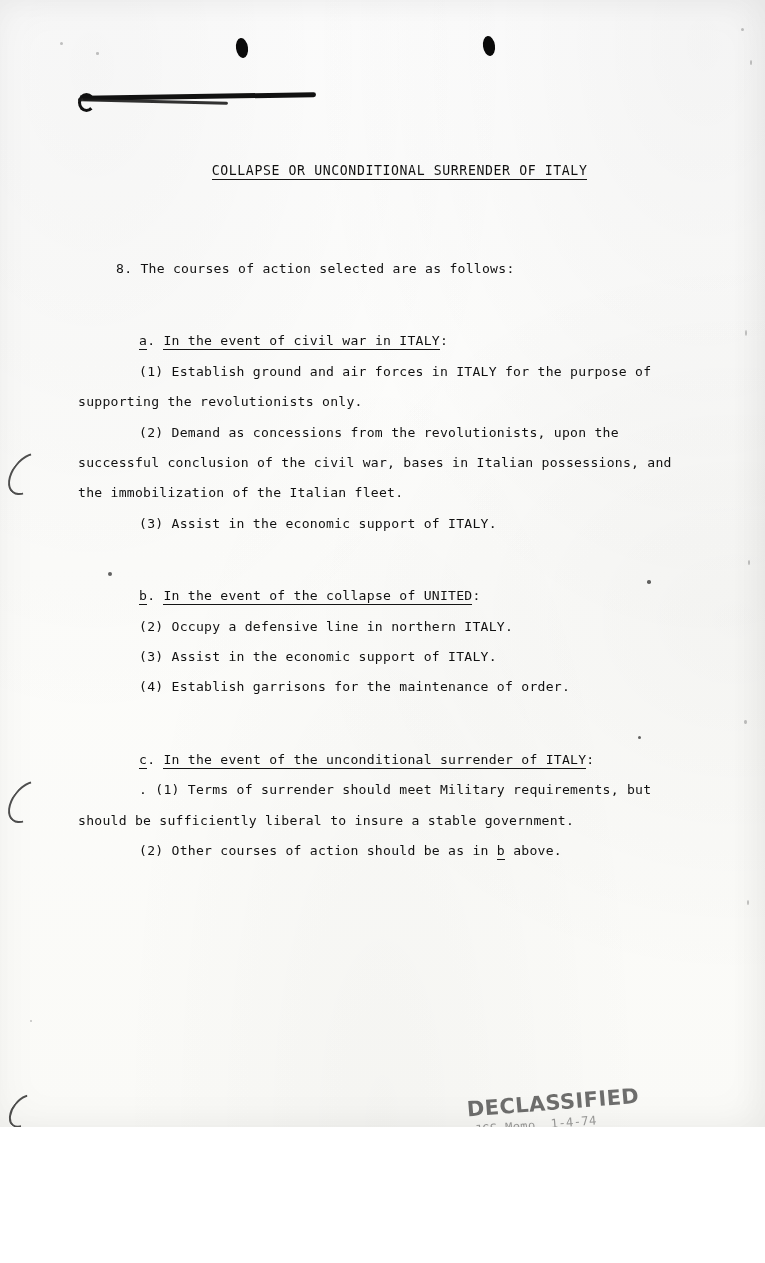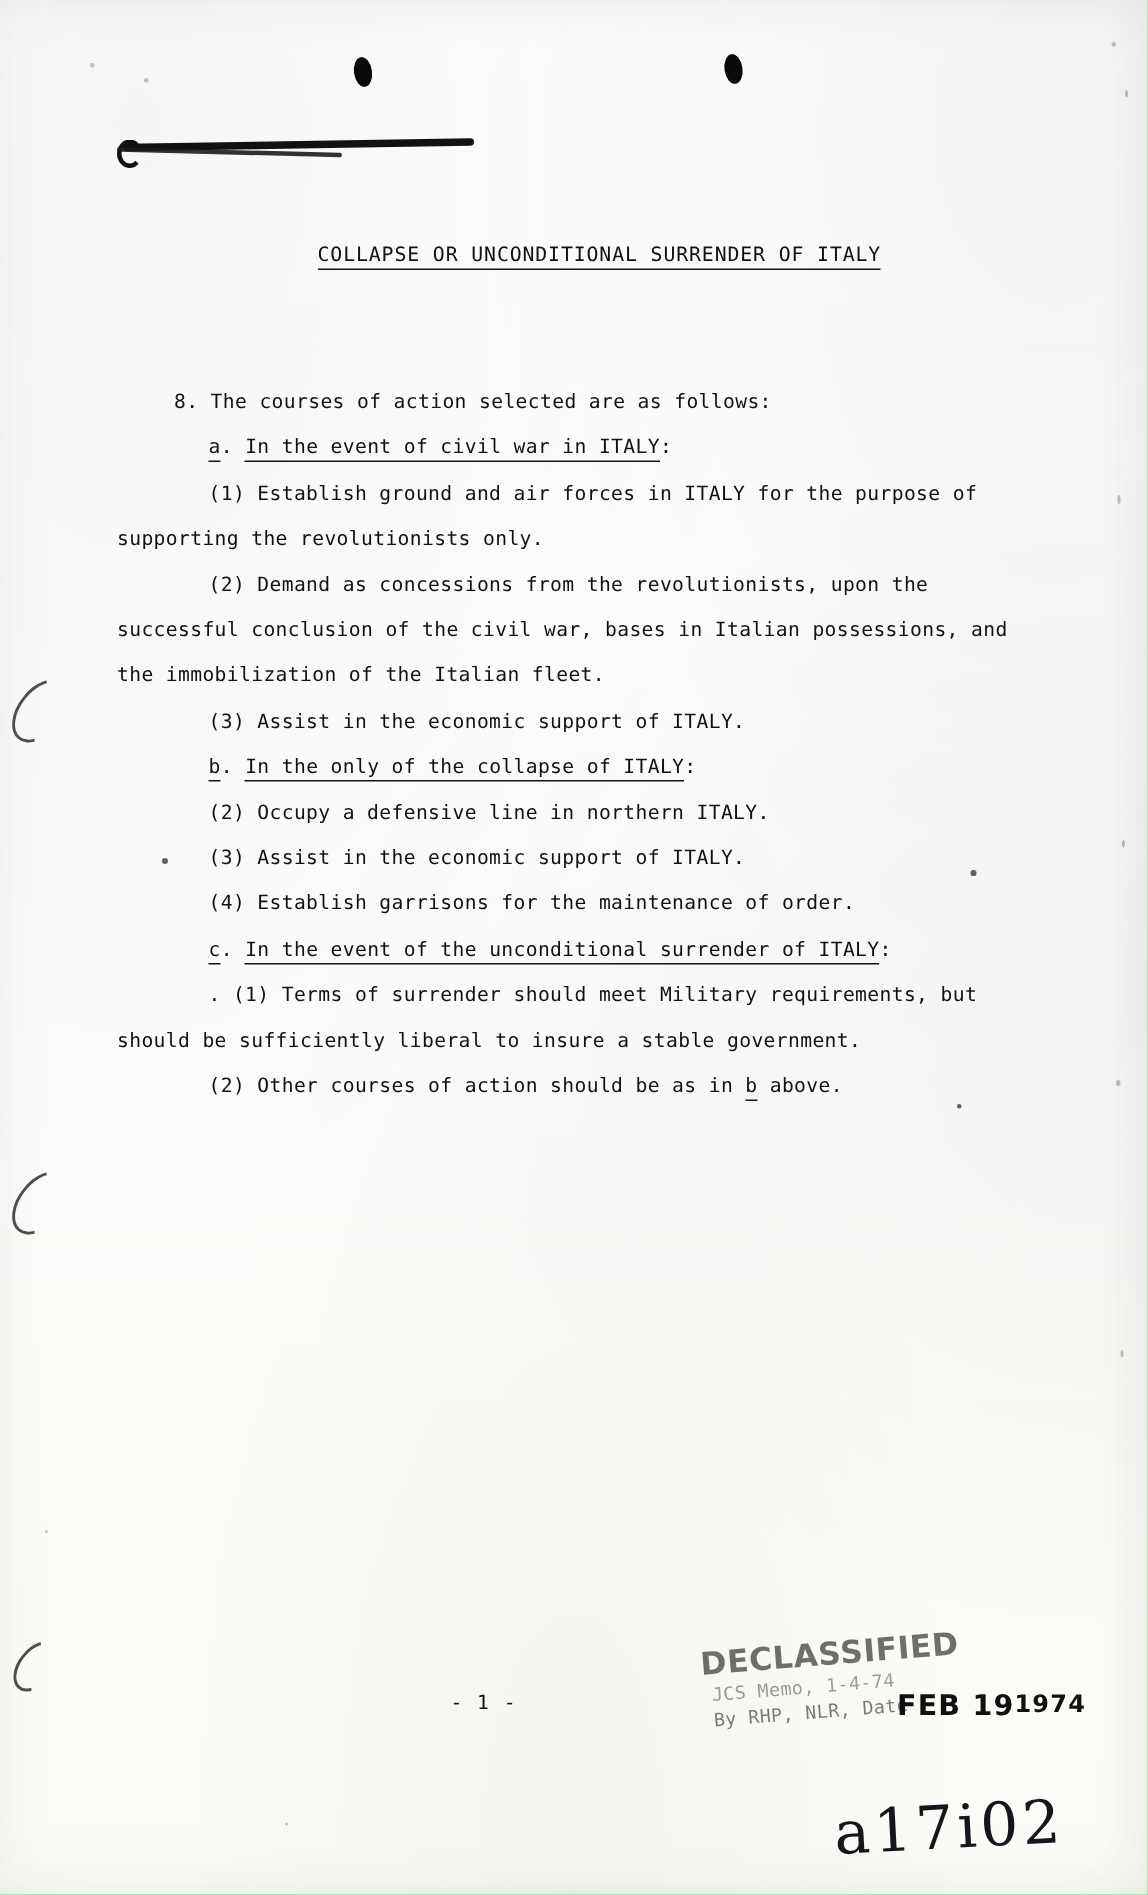--- a/index.html
+++ b/index.html
@@ -4,23 +4,23 @@
 <style>
   html, body {
     margin: 0;
     padding: 0;
     background: #ffffff;
   }
 
   .page {
     position: relative;
     width: 765px;
-    height: 1263px;
+    height: 1127px;
     margin: 0 auto;
-    background: #22c55e;
+    background: #d946ef;
     overflow: hidden;
     font-family: "DejaVu Sans Mono", "Liberation Mono", monospace;
     color: #111111;
   }
 
   
   .paper-tone {
     position: absolute;
     inset: 0;
     background:
@@ -121,21 +121,21 @@
     width: 608px;
     font-size: 13.1px;
     line-height: 30.4px;
     letter-spacing: 0.25px;
   }
 
   .para { margin: 0 0 0 0; white-space: pre-wrap; }
   .para.gap-top { margin-top: 16px; }
 
   .ind-num  { text-indent: 38px; }
-  .ind-let  { padding-left: 61px; text-indent: 0; }
+  .ind-let  { padding-left: 61px; text-indent: 0; margin-top: 42px; }
   .ind-sub  { text-indent: 61px; }
 
   .ul { border-bottom: 1.2px solid #151515; padding-bottom: 1px; }
   .ul-letter { border-bottom: 1.2px solid #151515; padding-bottom: 1px; }
 
   .stray-dot {
     position: absolute;
     background: #2d2d2d;
     border-radius: 50%;
     opacity: 0.75;
@@ -261,21 +261,21 @@
     <p class="para ind-num gap-top">8. The courses of action selected are as follows:</p>
 
     <p class="para ind-let"><span class="ul-letter">a</span>. <span class="ul">In the event of civil war in ITALY</span><span>:</span></p>
 
     <p class="para ind-sub">(1) Establish ground and air forces in ITALY for the purpose of supporting the revolutionists only.</p>
 
     <p class="para ind-sub">(2) Demand as concessions from the revolutionists, upon the successful conclusion of the civil war, bases in Italian possessions, and the immobilization of the Italian fleet.</p>
 
     <p class="para ind-sub">(3) Assist in the economic support of ITALY.</p>
 
-    <p class="para ind-let"><span class="ul-letter">b</span>. <span class="ul">In the only of the collapse of ITALY</span><span>:</span></p>
+    <p class="para ind-let"><span class="ul-letter">b</span>. <span class="ul">In the event of the collapse of UNITED</span><span>:</span></p>
 
     <p class="para ind-sub">(2) Occupy a defensive line in northern ITALY.</p>
 
 
     <p class="para ind-sub">(3) Assist in the economic support of ITALY.</p>
 
     <p class="para ind-sub">(4) Establish garrisons for the maintenance of order.</p>
 
     <p class="para ind-let"><span class="ul-letter">c</span>. <span class="ul">In the event of the unconditional surrender of ITALY</span><span>:</span></p>
 

